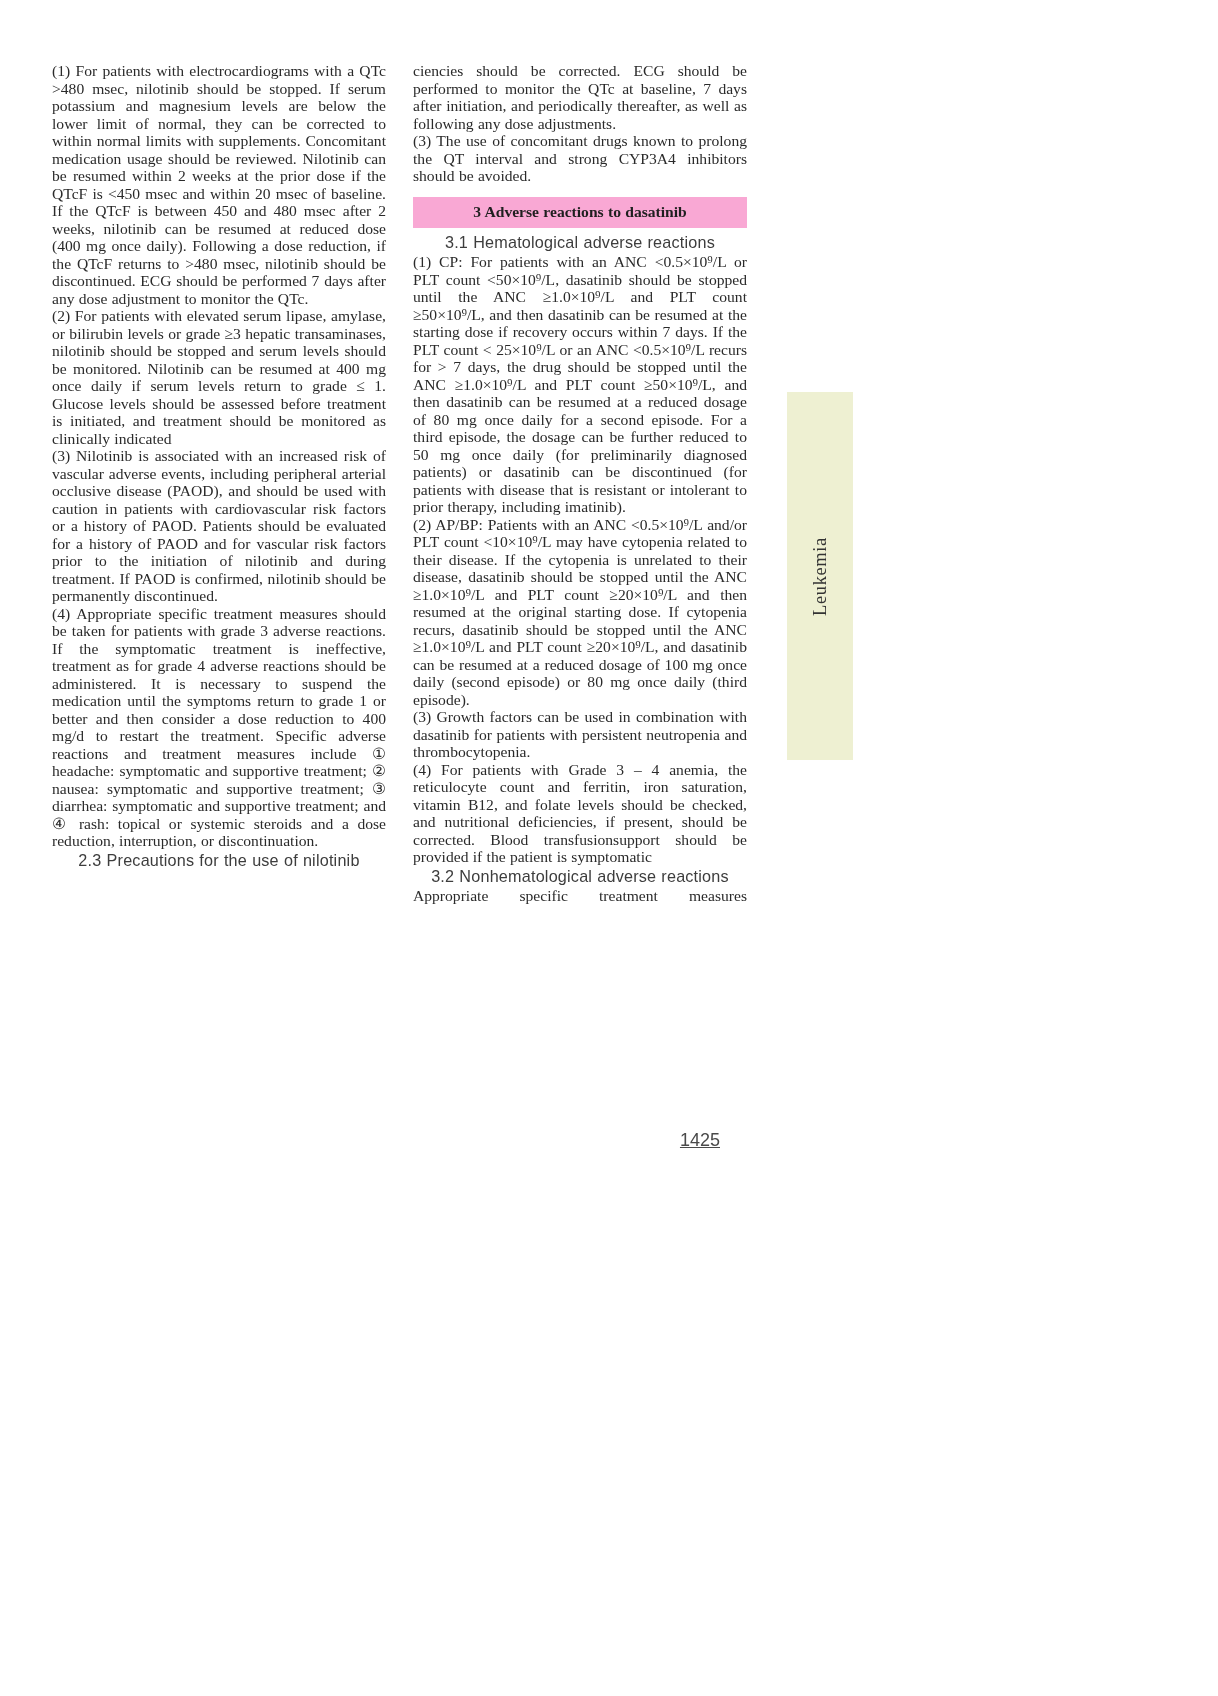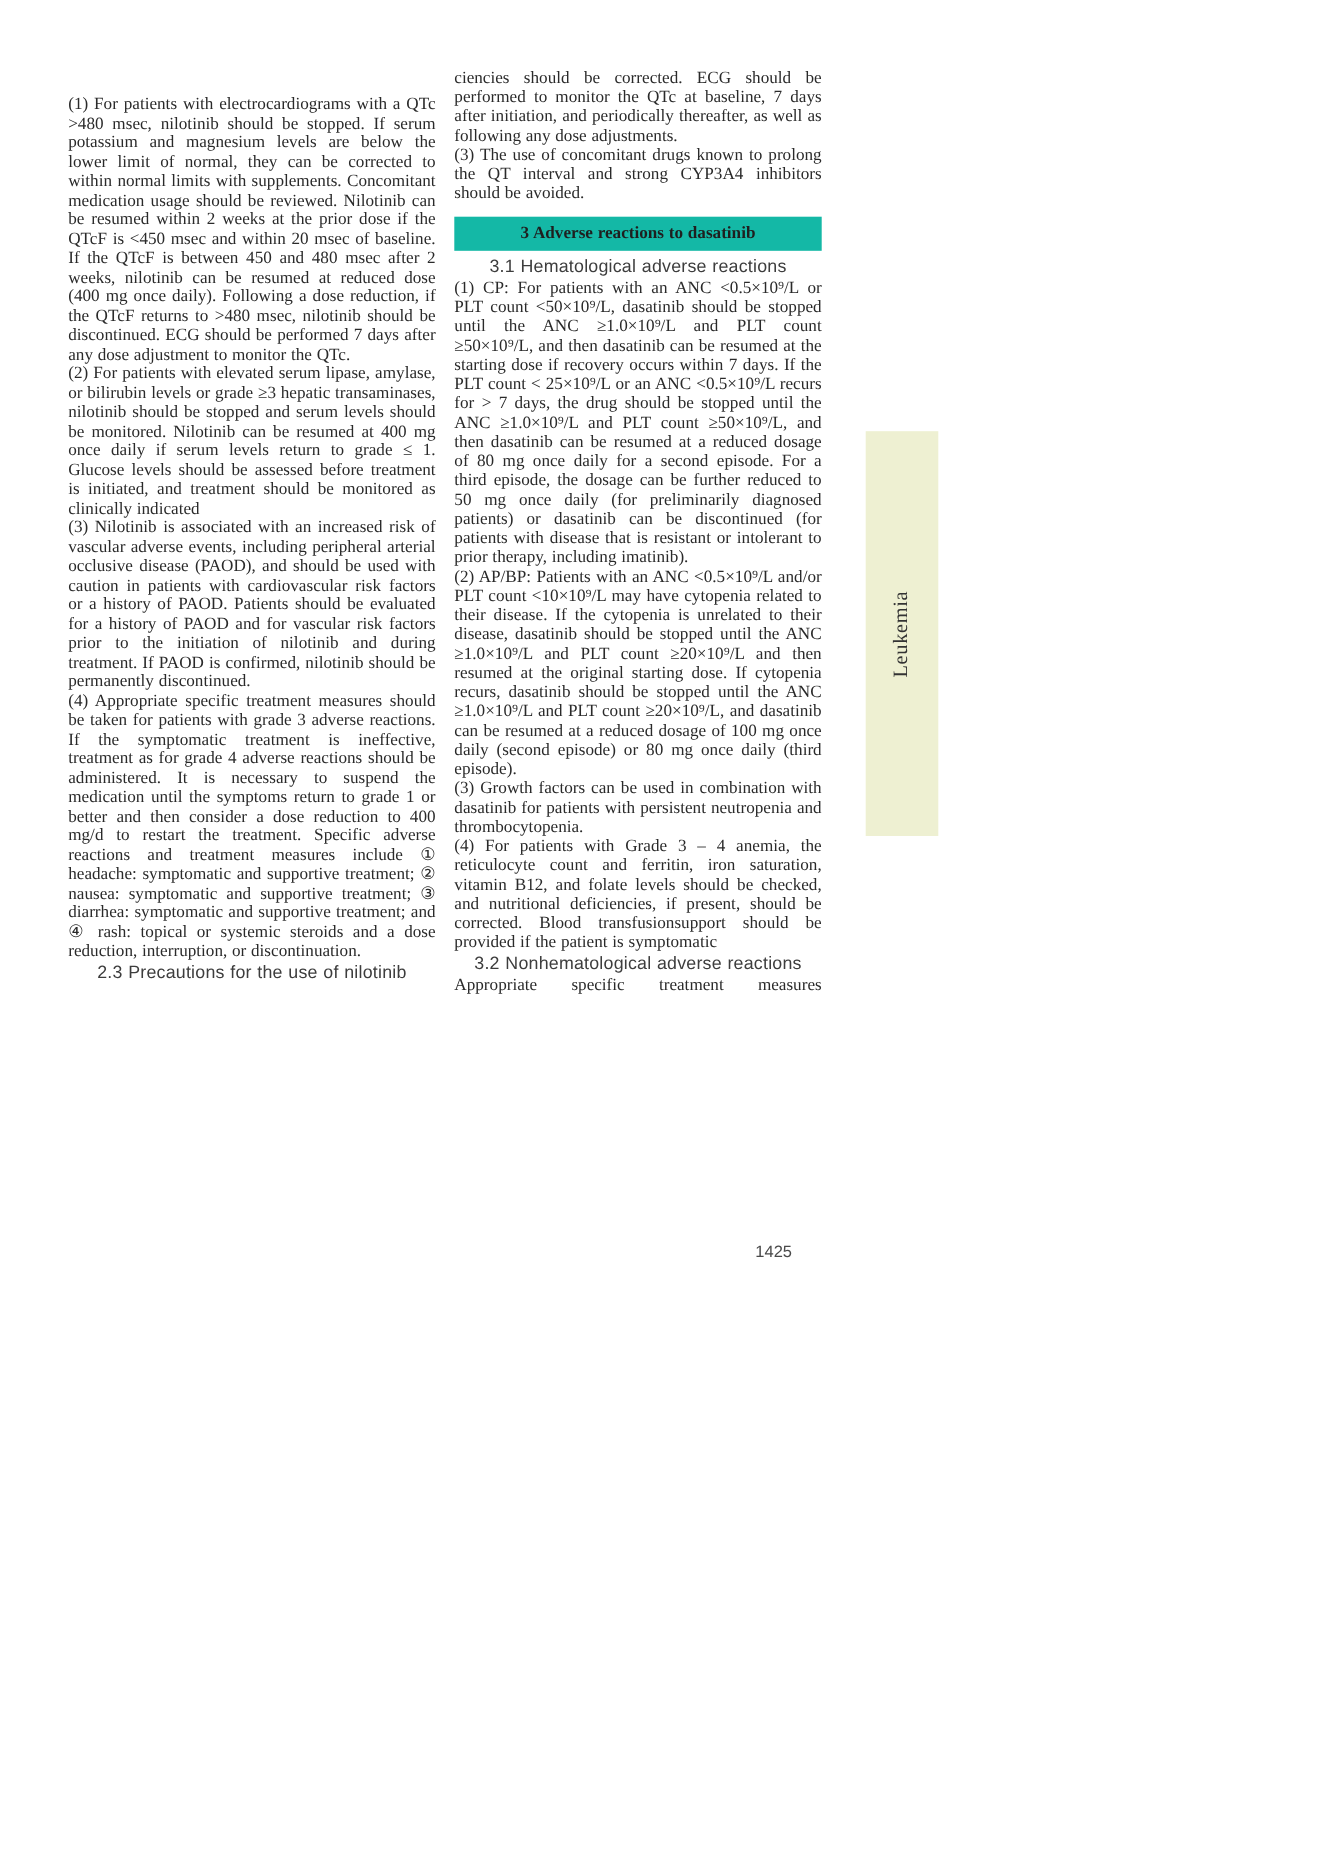--- a/index.html
+++ b/index.html
@@ -14,36 +14,36 @@
   }
   .col {
     position: absolute;
     top: 62px;
     width: 334px;
     text-align: justify;
     font-size: 15.6px;
     line-height: 17.5px;
     word-spacing: 0.4px;
   }
-  .col-left  { left: 62px; margin-top: 24px;  }
+  .col-left  { left: 52px;  }
   .col-right { left: 413px; }
   .col p { margin: 0; }
   .col p.cont { text-align-last: justify; }
   .subhead {
     font-family: "Liberation Sans", "DejaVu Sans", sans-serif;
     font-weight: 400;
     font-size: 16.2px;
     line-height: 19.5px;
     color: #3d3d3d;
     letter-spacing: 0.2px;
     margin: 1px 0;
     text-align: center;
   }
   .banner {
-    background: #14b8a6;
+    background: #f9a8d4;
     text-align: center;
     font-weight: bold;
     font-size: 15.6px;
     line-height: 18px;
     color: #1f1f1f;
     padding: 6px 4px 7px 4px;
     margin: 12px 0 5px 0;
   }
   .side-tab {
     position: absolute;
@@ -63,22 +63,23 @@
     letter-spacing: 0.6px;
     color: #333333;
   }
   .page-number {
     position: absolute;
     left: 620px;
     top: 1130px;
     width: 100px;
     text-align: right;
     font-family: "Liberation Sans", "DejaVu Sans", sans-serif;
-    font-size: 15px;
+    font-size: 18px;
     color: #4a4a4a;
+    text-decoration: underline;
   }
 </style>
 </head>
 <body>
 
 <div class="page">
 
   <div class="col col-left">
     <p>(1) For patients with electrocardiograms with a QTc &gt;480 msec, nilotinib should be stopped. If serum potassium and magnesium levels are below the lower limit of normal, they can be corrected to within normal limits with supplements. Concomitant medication usage should be reviewed. Nilotinib can be resumed within 2 weeks at the prior dose if the QTcF is &lt;450 msec and within 20 msec of baseline. If the QTcF is between 450 and 480 msec after 2 weeks, nilotinib can be resumed at reduced dose (400 mg once daily). Following a dose reduction, if the QTcF returns to &gt;480 msec, nilotinib should be discontinued. ECG should be performed 7 days after any dose adjustment to monitor the QTc.</p>
     <p>(2) For patients with elevated serum lipase, amylase, or bilirubin levels or grade ≥3 hepatic transaminases, nilotinib should be stopped and serum levels should be monitored. Nilotinib can be resumed at 400 mg once daily if serum levels return to grade ≤ 1. Glucose levels should be assessed before treatment is initiated, and treatment should be monitored as clinically indicated</p>

